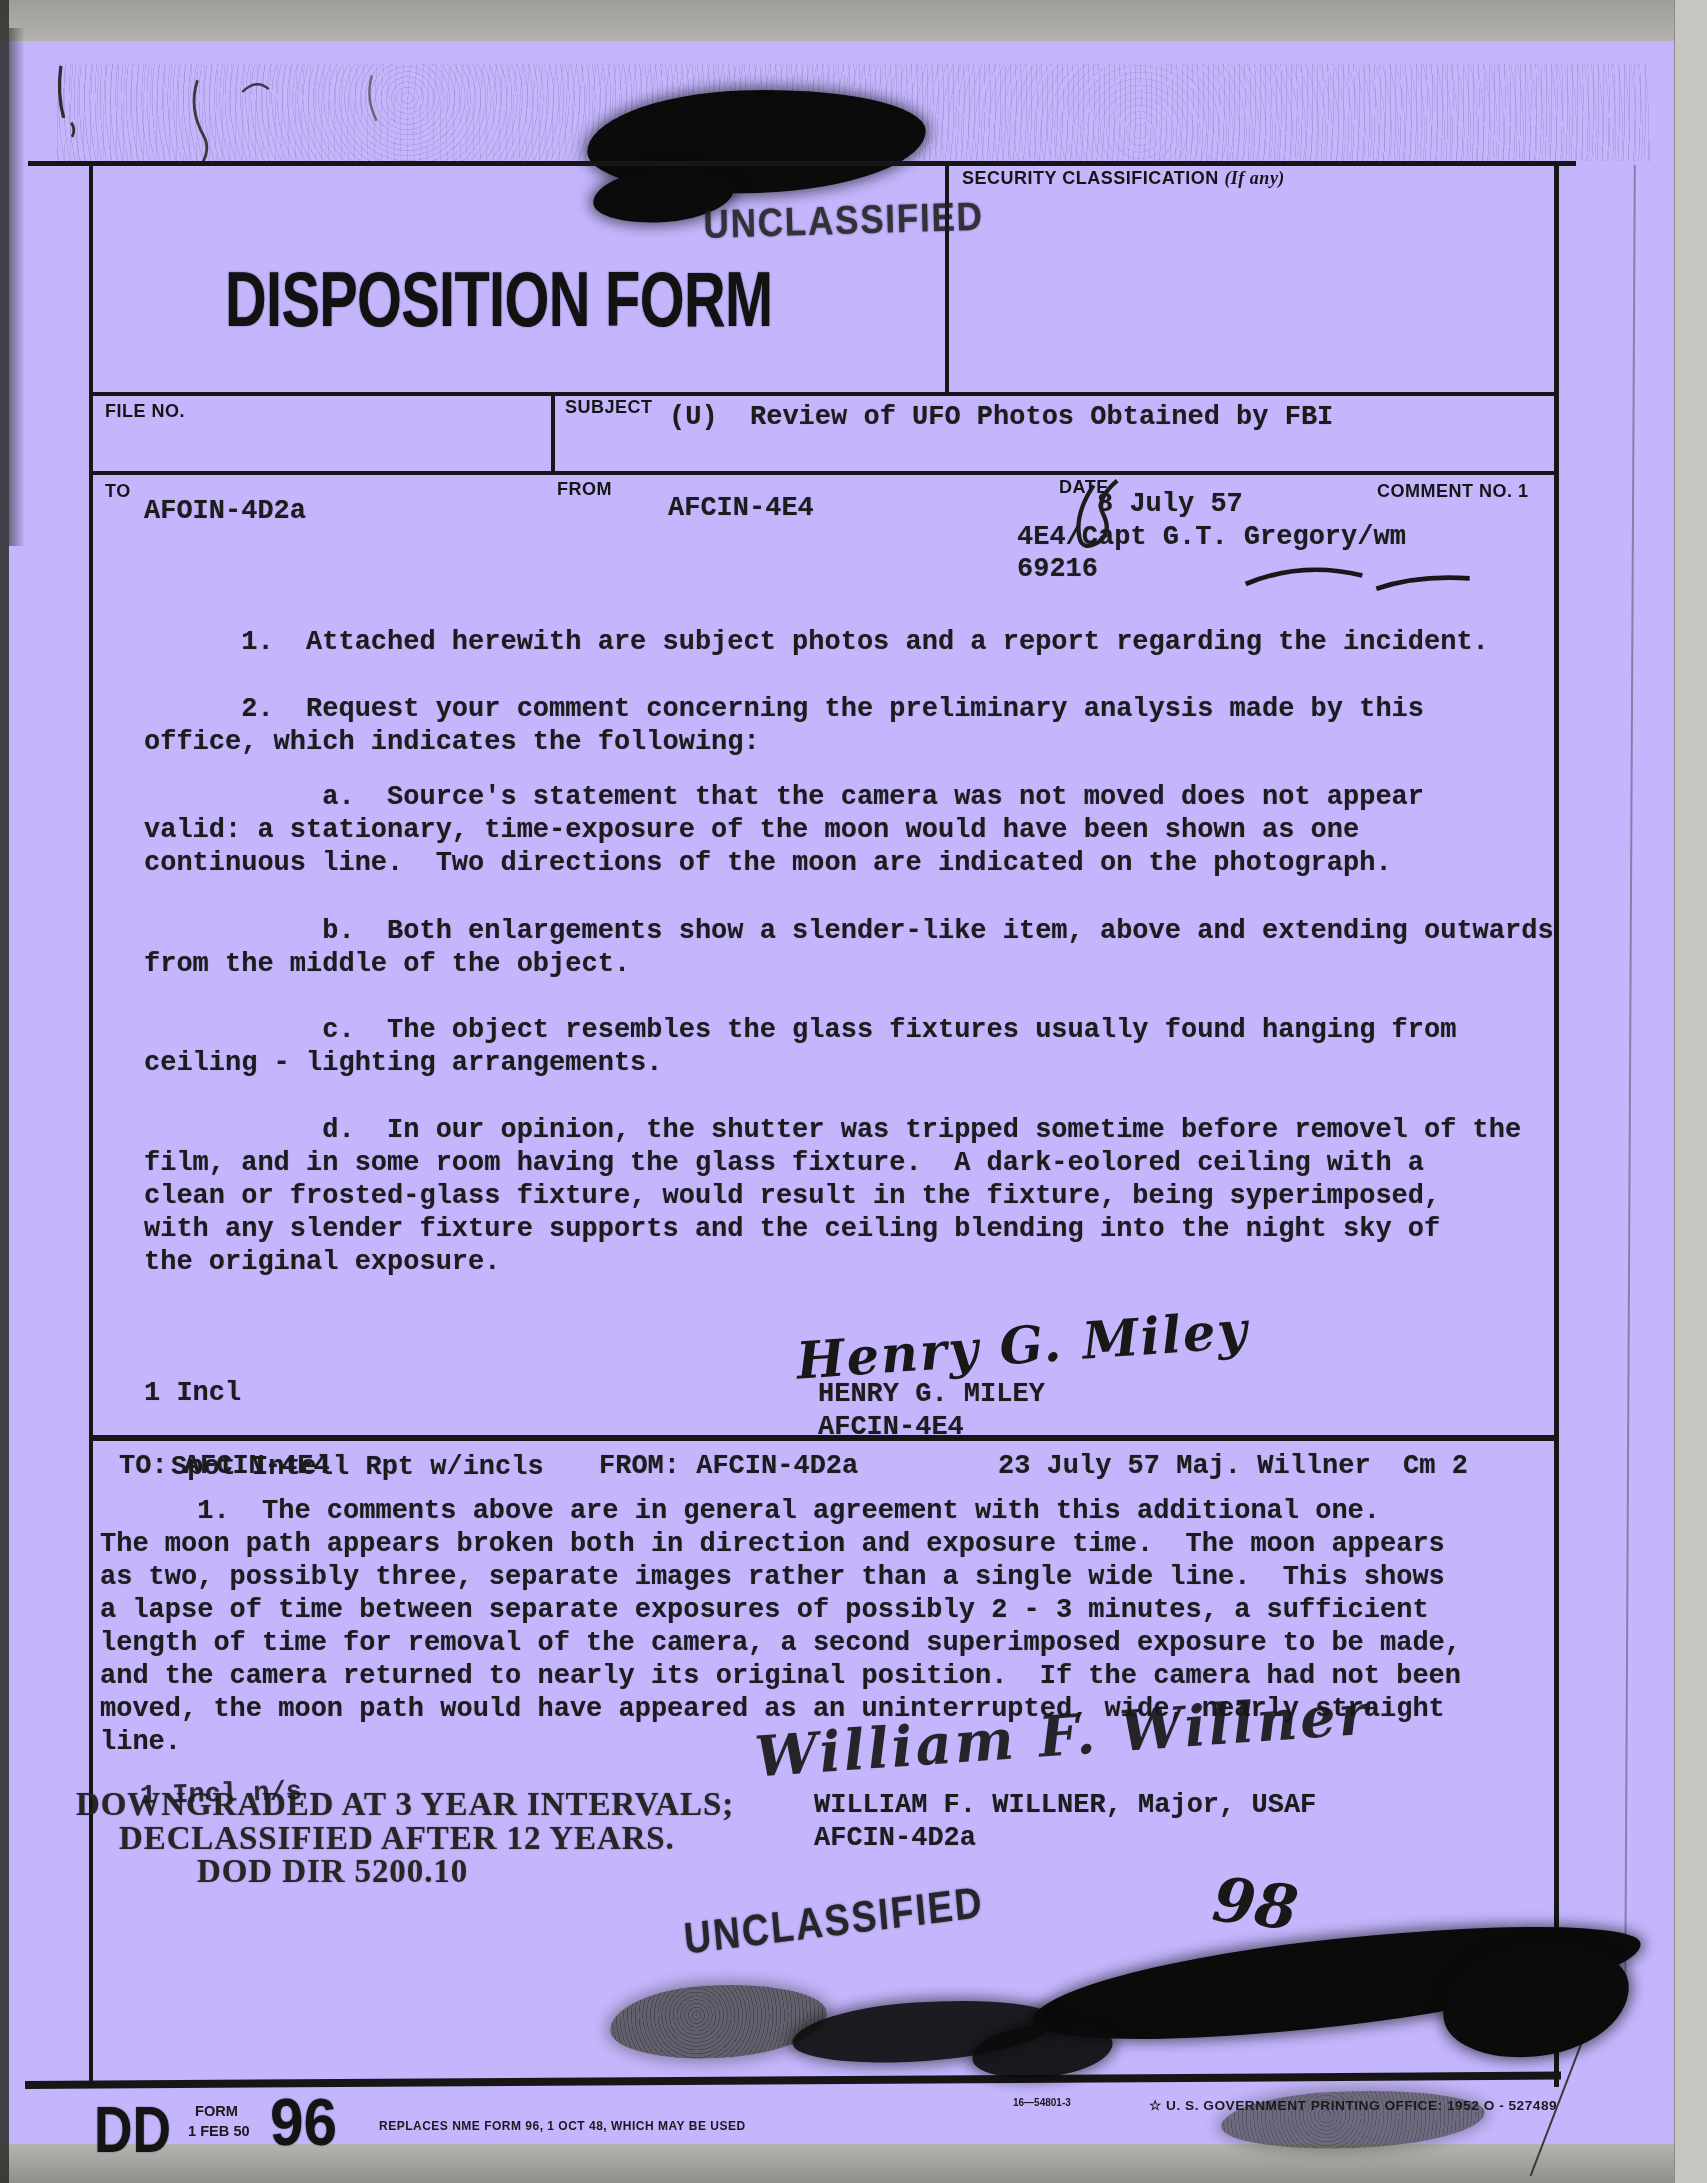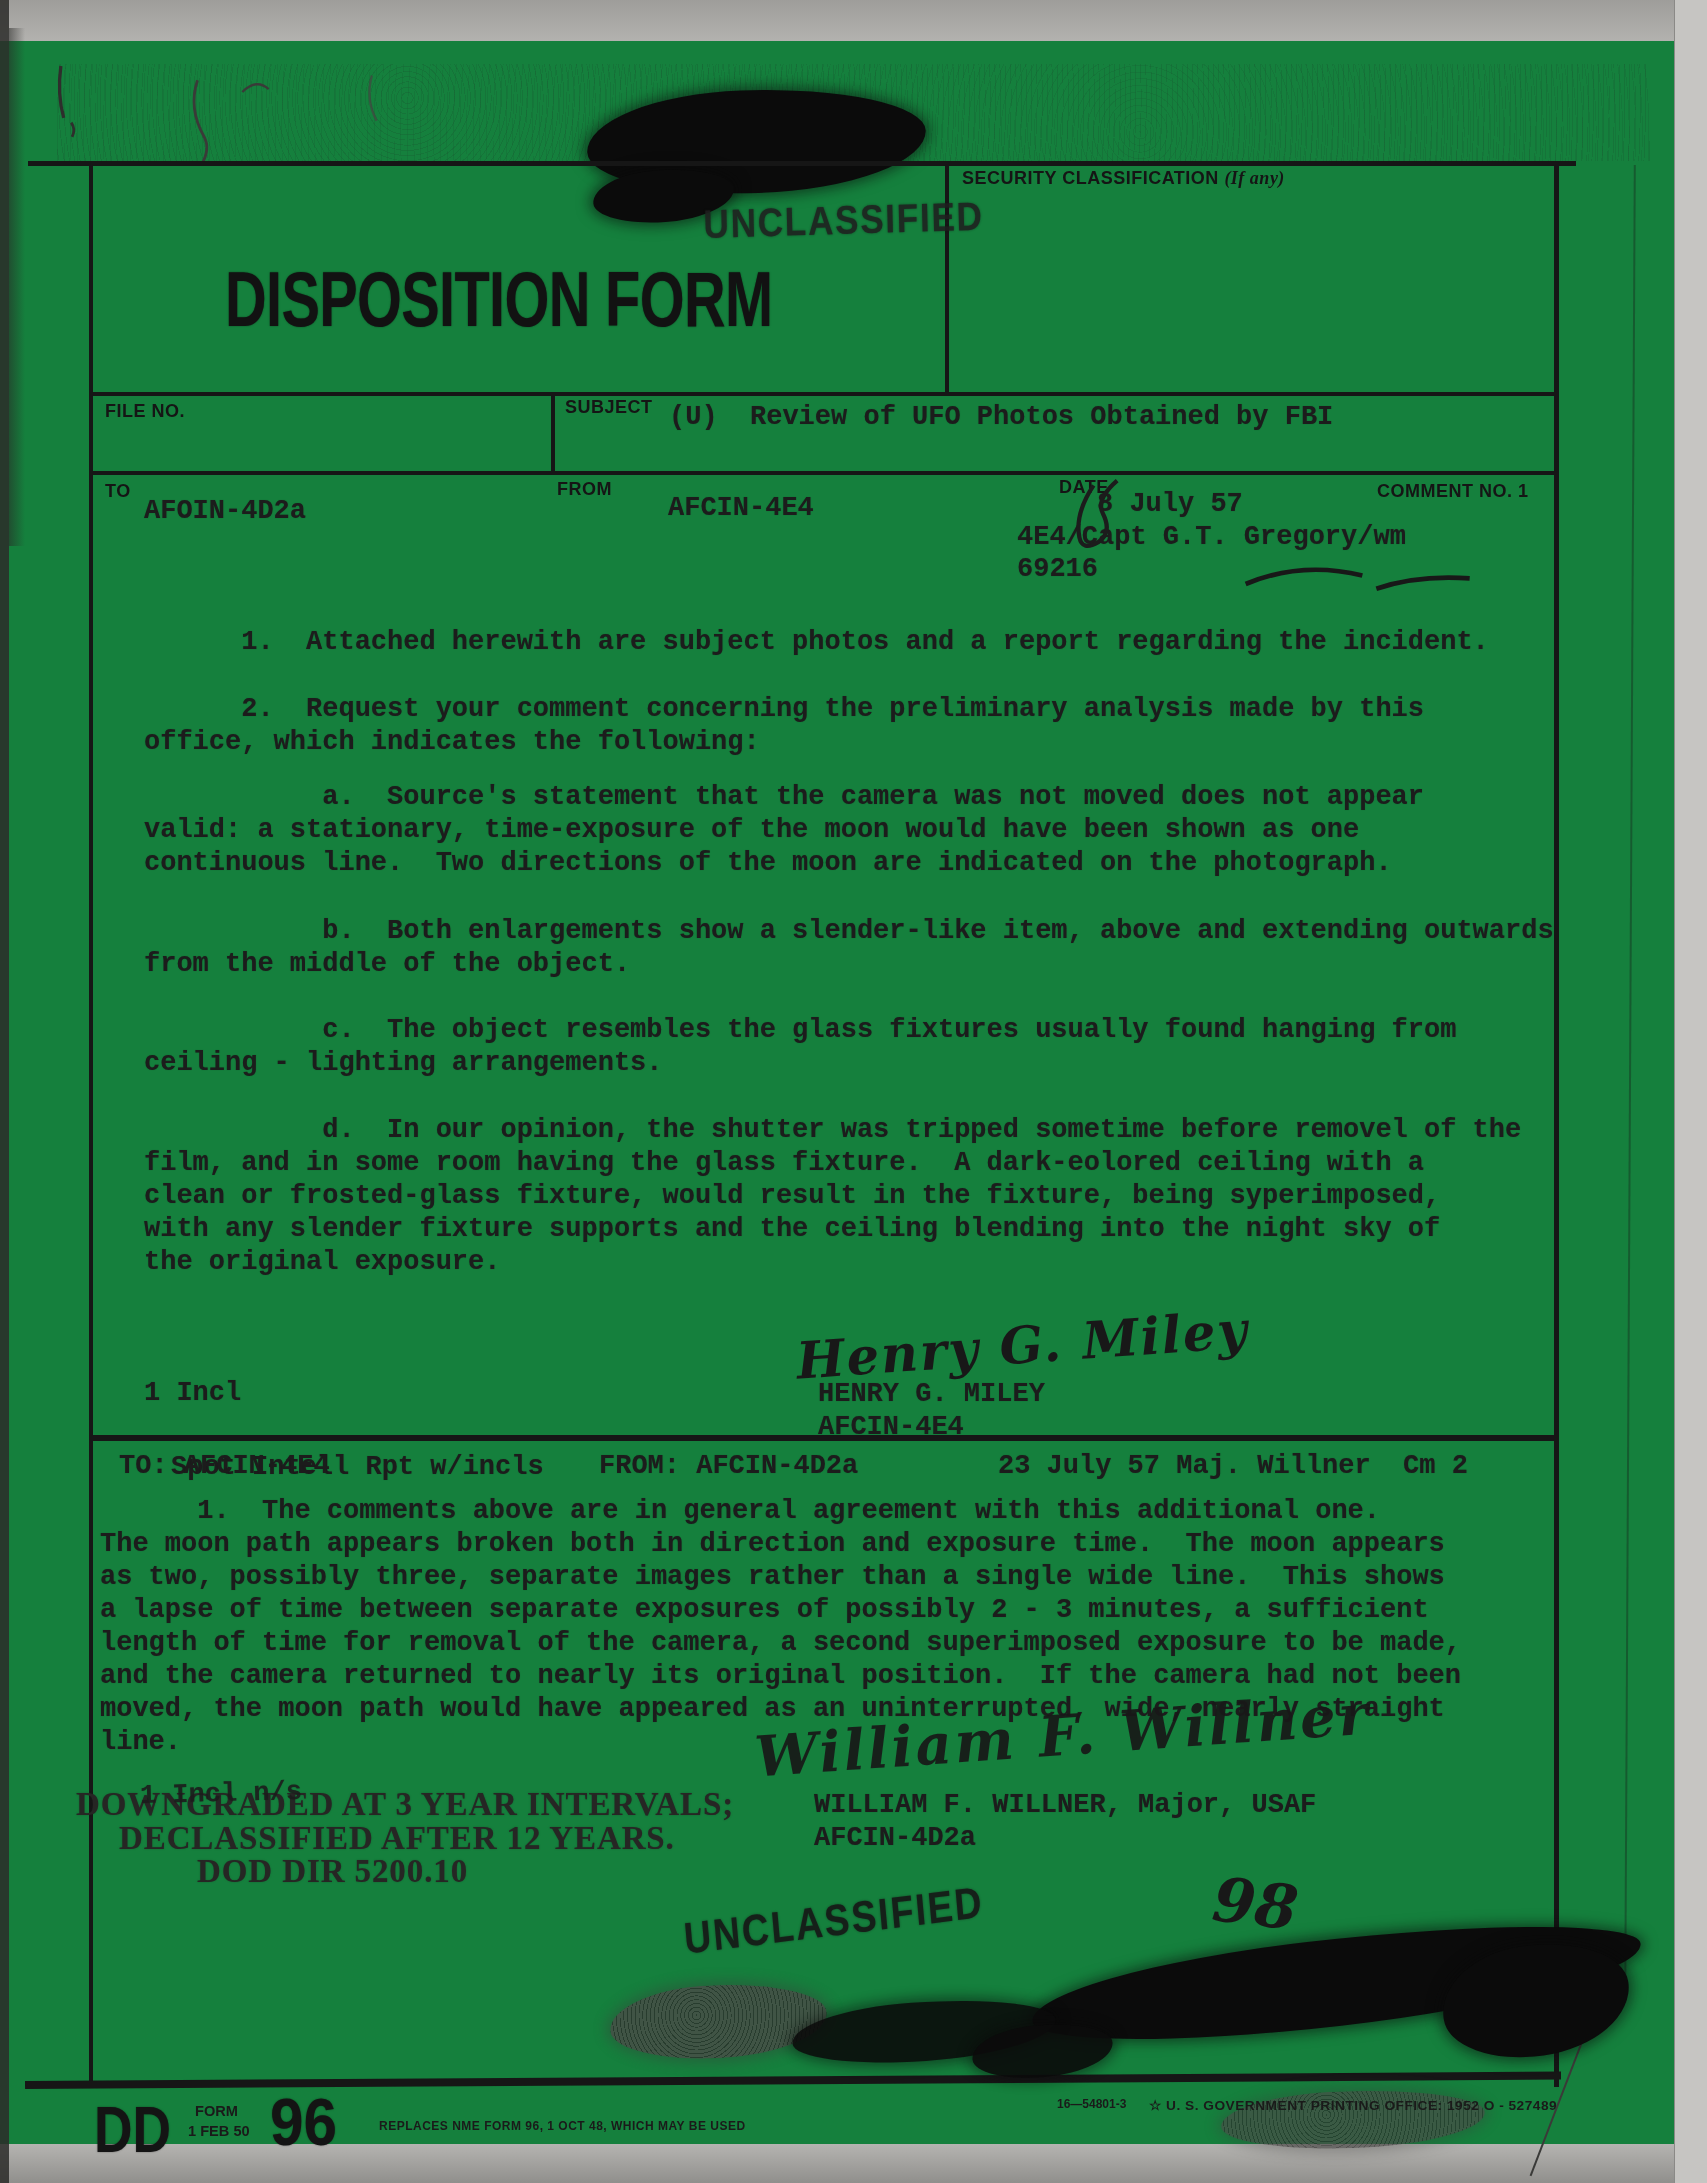--- a/index.html
+++ b/index.html
@@ -1,16 +1,16 @@
 <!DOCTYPE html>
 <html style="font-size:7.5px"><head>
 <meta charset="utf-8">
 <style>
   html,body{margin:0;padding:0;background:#888;}
-  #page{position:relative;width:1708px;height:2183px;background:#15803d;overflow:hidden;
+  #page{position:relative;width:1708px;height:2183px;background:#c4b5fd;overflow:hidden;
         font-family:"Liberation Sans",sans-serif;color:#1a1a1a;}
   
   .band{position:absolute;}
   #band-top{left:0;top:0;width:1708px;height:41px;background:linear-gradient(#9e9d9a,#b3b2af);}
   #band-bottom{left:0;top:2144px;width:1708px;height:39px;background:linear-gradient(#b5b4b1,#908f8c);}
   #band-left{left:0;top:0;width:9.4px;height:2183px;background:#2b2b29;opacity:.85;}
   #band-left2{left:8.5px;top:28px;width:16px;height:518px;background:linear-gradient(90deg,rgba(40,40,38,.55),rgba(40,40,38,0));}
   #band-right{left:1674px;top:0;width:34px;height:2183px;background:#c6c5c2;border-left:1.4px solid #8a8986;}
   #speckle{left:57px;top:64px;width:1593px;height:97px;opacity:.55;
     background:
@@ -160,17 +160,17 @@
   <div class="blob" style="left:1442px;top:1945px;width:188px;height:111px;transform:rotate(-8deg);"></div>
   <div class="blob" style="left:792px;top:2002px;width:264px;height:59px;transform:rotate(-4deg);opacity:.9;"></div>
   <div class="blob" style="left:972px;top:2025px;width:141px;height:52px;transform:rotate(-5deg);opacity:.92;"></div>
   <div class="blob gray" style="left:1221px;top:2091px;width:264px;height:57px;transform:rotate(-2deg);opacity:.7;"></div>
 
   <div style="position:absolute;left:94px;top:2092px;font-size:65px;font-weight:700;transform:scale(.82,1);transform-origin:left top;color:#141414;text-shadow:0 0 1.9px rgba(10,10,10,.5);">DD</div>
   <div style="position:absolute;left:195px;top:2103px;font-size:14.6px;font-weight:700;">FORM</div>
   <div style="position:absolute;left:188px;top:2123px;font-size:14.6px;font-weight:700;">1 FEB 50</div>
   <div style="position:absolute;left:270px;top:2083px;font-size:67px;font-weight:700;transform:scale(.9,1);transform-origin:left top;color:#141414;text-shadow:0 0 1.9px rgba(10,10,10,.5);">96</div>
   <div style="position:absolute;left:379px;top:2119px;font-size:12px;font-weight:700;letter-spacing:0.5px;">REPLACES NME FORM 96, 1 OCT 48, WHICH MAY BE USED</div>
-  <div style="position:absolute;left:1013px;top:2097px;font-size:12px;font-weight:700;margin-left:44px;">16—54801-3</div>
+  <div style="position:absolute;left:1013px;top:2097px;font-size:10px;font-weight:700;">16—54801-3</div>
   <div style="position:absolute;left:1149px;top:2097px;font-size:13.7px;font-weight:700;letter-spacing:0.5px;">☆ U. S. GOVERNMENT PRINTING OFFICE: 1952 O - 527489</div>
 
 </div>
 
 
 </body></html>

